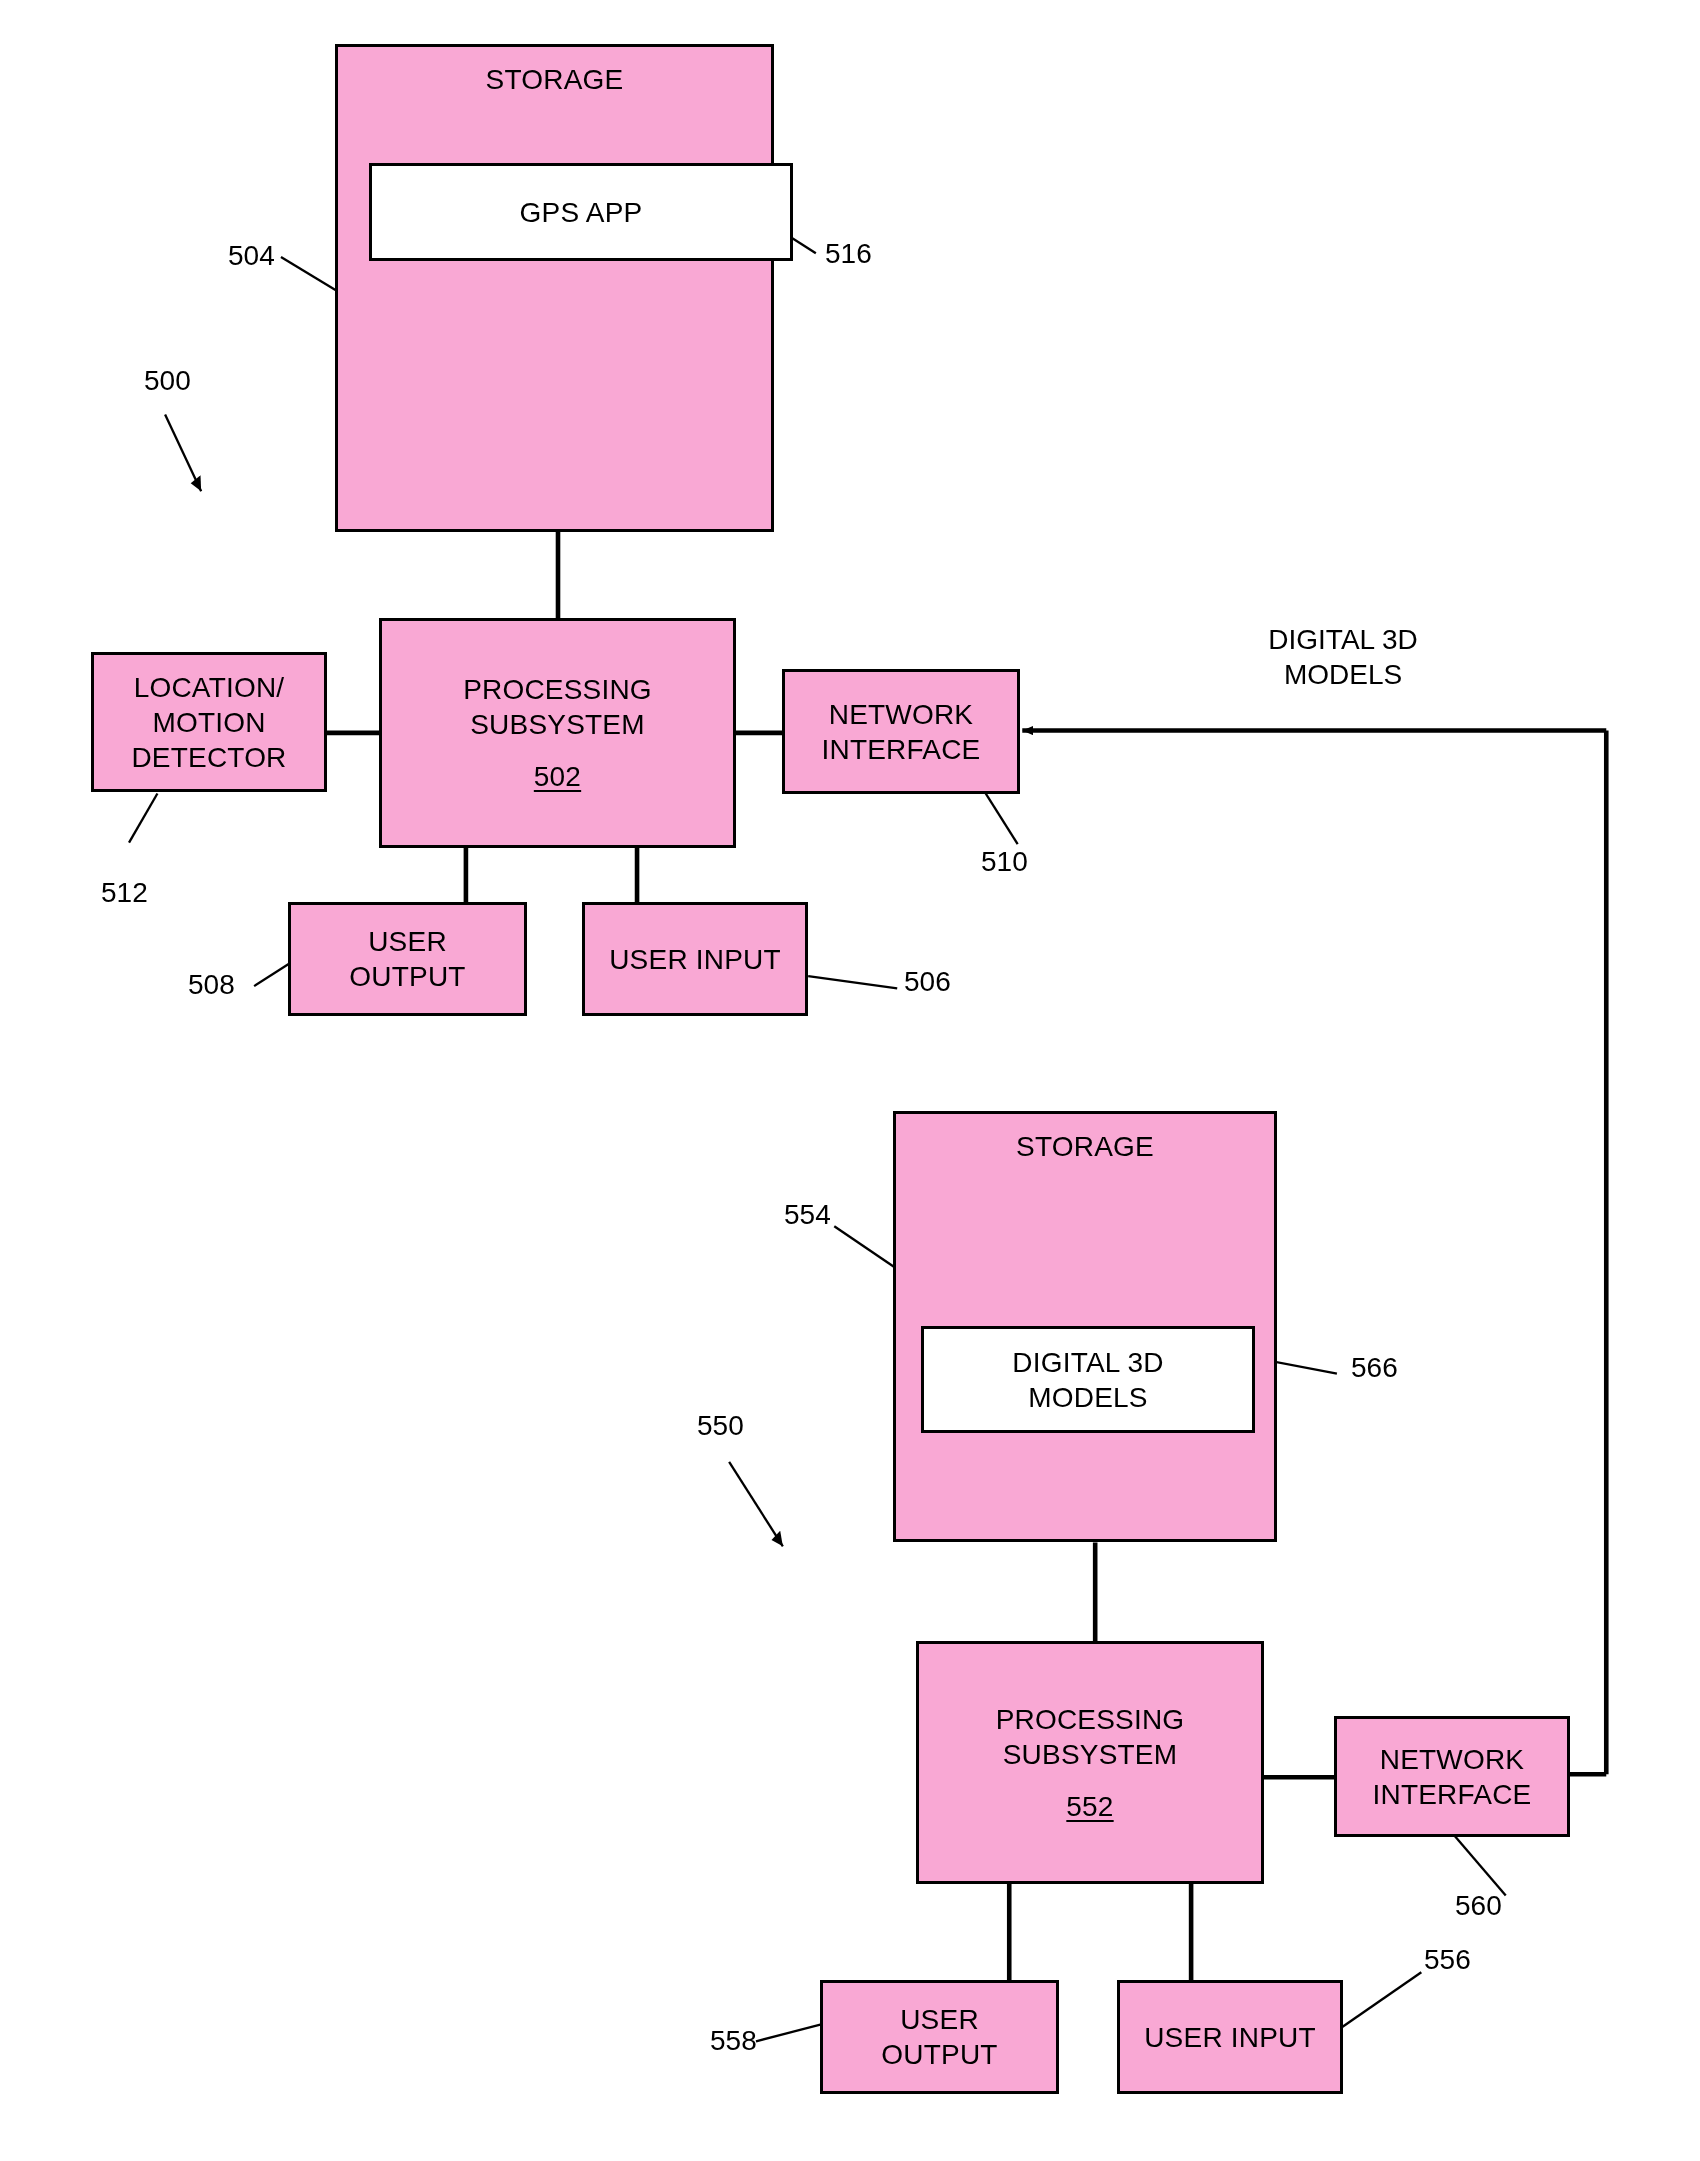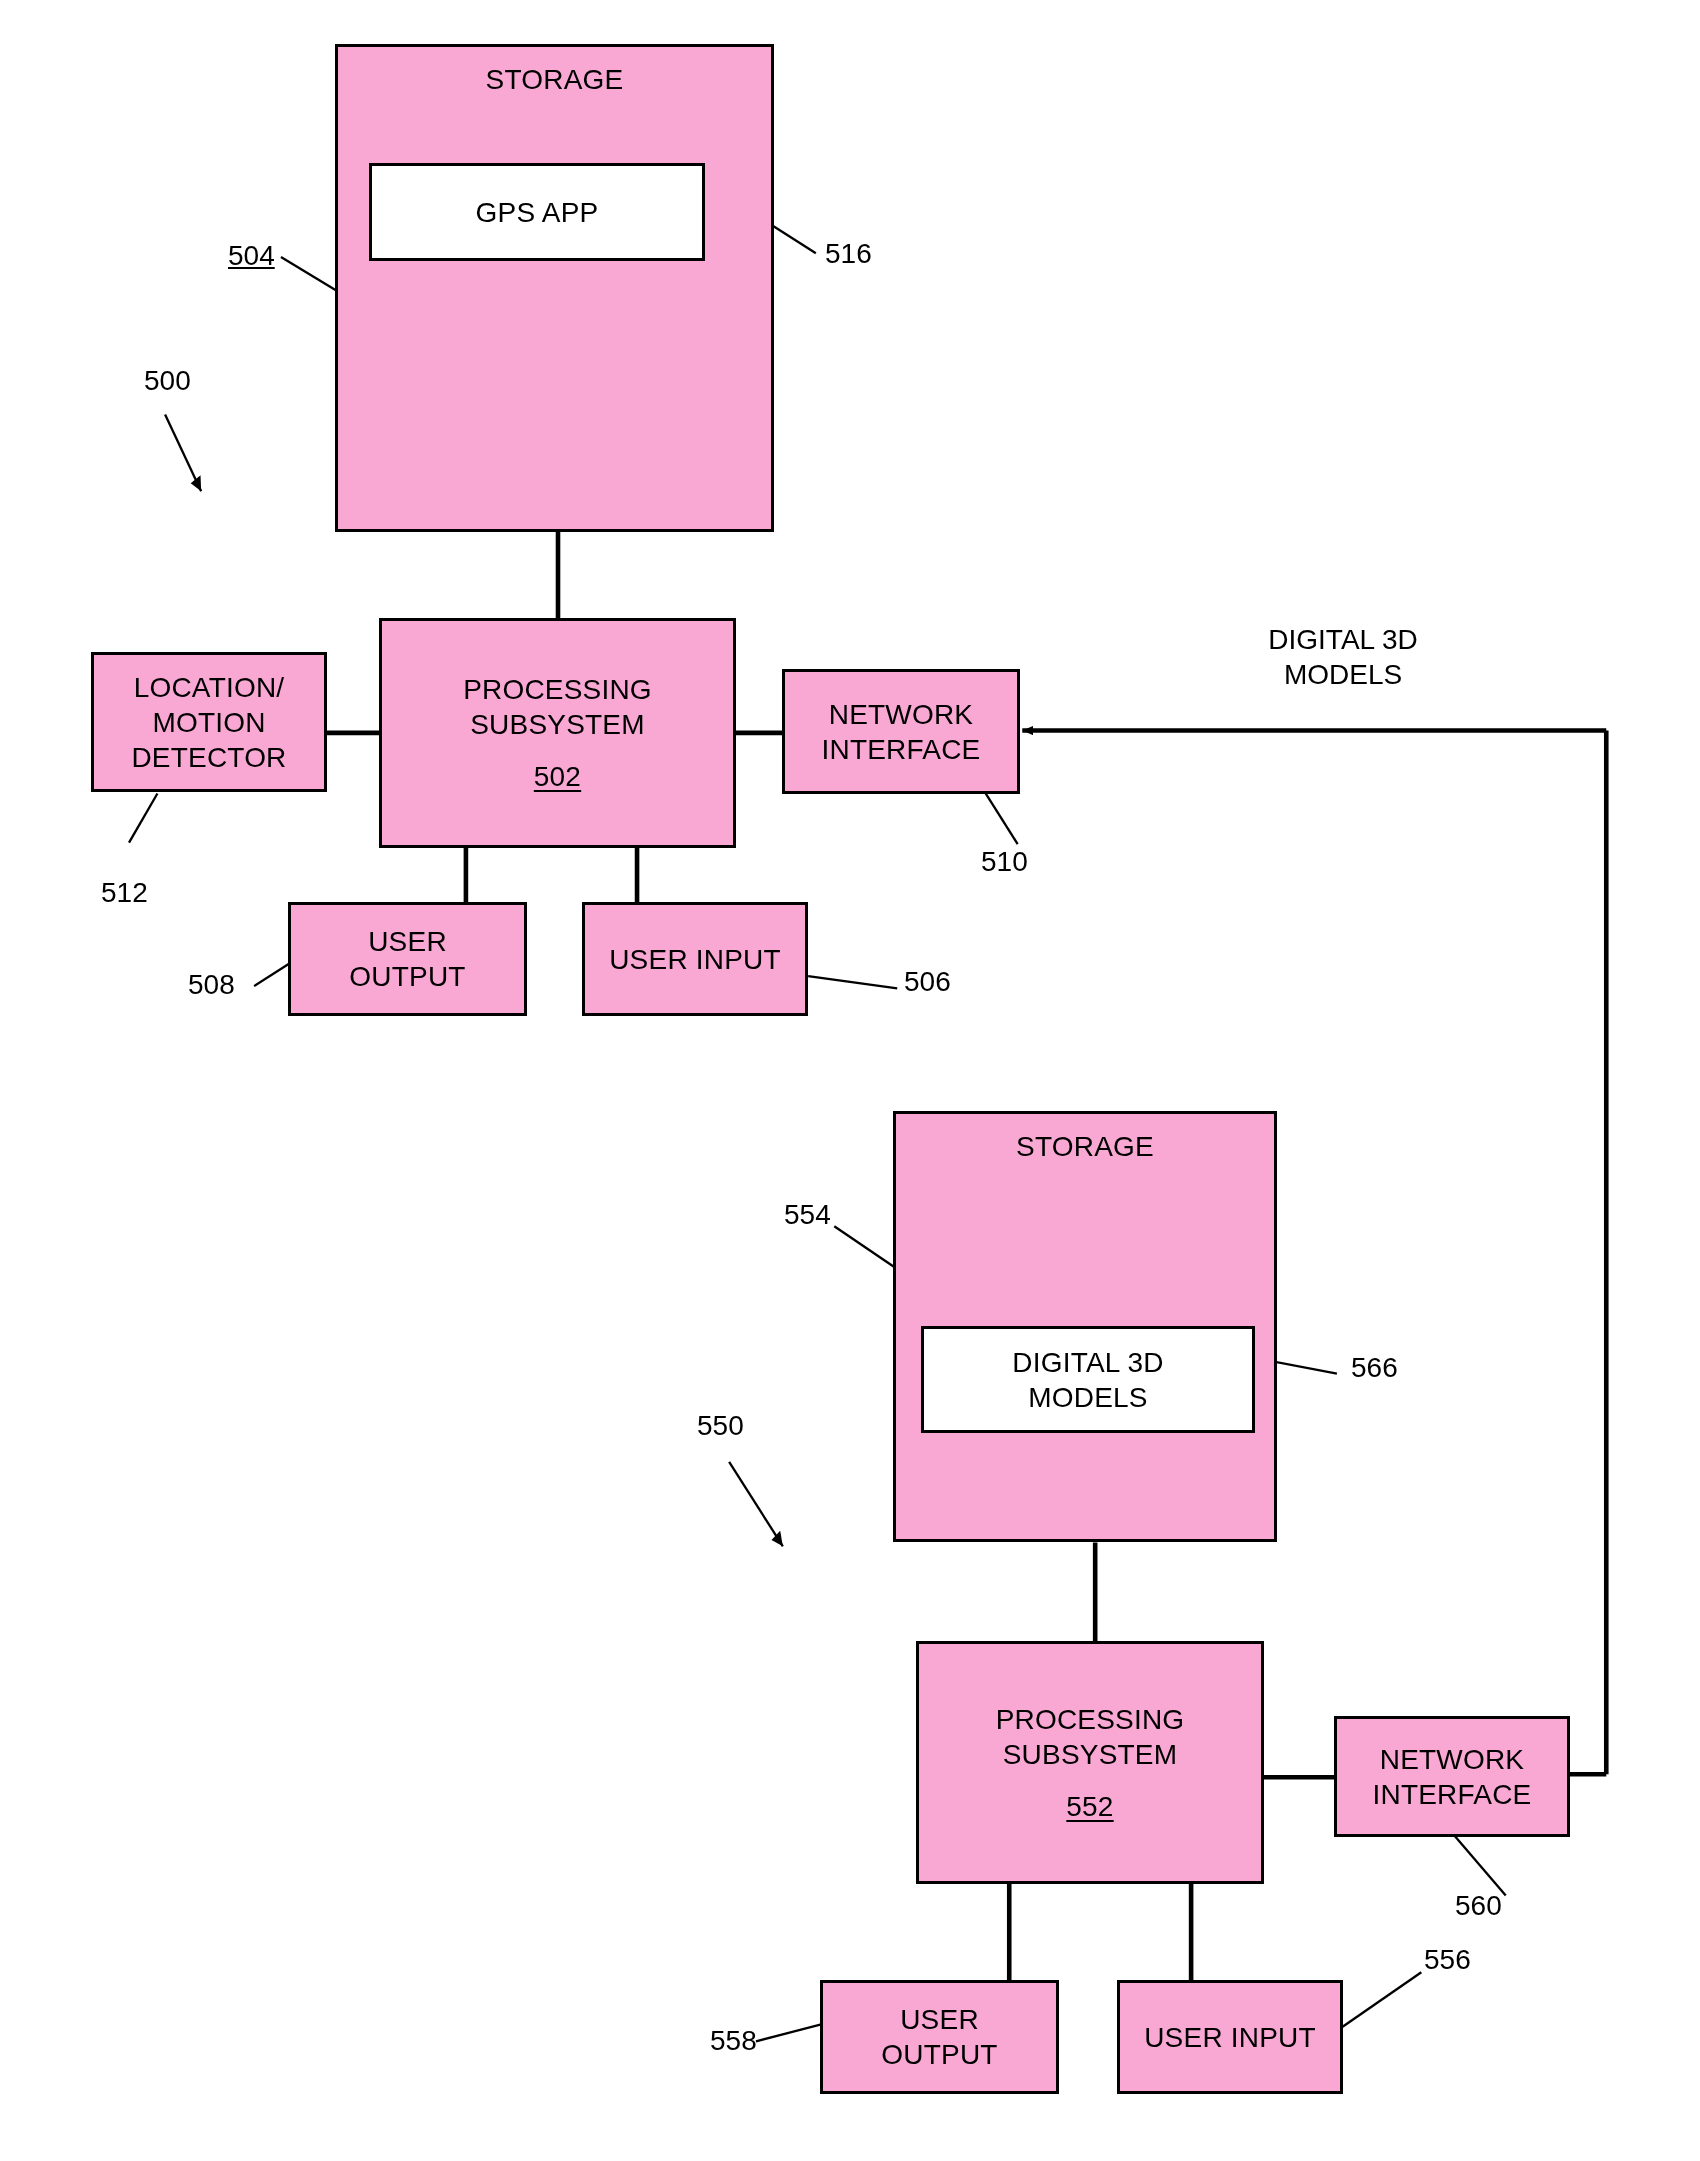--- a/index.html
+++ b/index.html
@@ -133,21 +133,21 @@
     <line x1="1748" y1="2642" x2="1852" y2="2570" stroke="#000000" stroke-width="3"></line>
 
     <line x1="215" y1="540" x2="262" y2="640" stroke="#000000" stroke-width="3" marker-end="url(#arrowThin)"></line>
     <line x1="950" y1="1905" x2="1020" y2="2015" stroke="#000000" stroke-width="3" marker-end="url(#arrowThin)"></line>
   </svg>
 
   <div class="box" style="left:335px; top:44px; width:439px; height:488px;">
     <div class="lbl lbl-top">STORAGE</div>
   </div>
 
-  <div class="box-inner" style="left:369px; top:163px; width:336px; height:98px;">
+  <div class="box-inner" style="left:369px; top:163px; width:424px; height:98px;">
     <div class="lbl">GPS APP</div>
   </div>
 
   <div class="box" style="left:379px; top:618px; width:357px; height:230px;">
     <div class="center-stack">
       <div class="lbl">PROCESSING
 SUBSYSTEM</div>
       <div class="lbl ref-underline" style="margin-top:17px;">502</div>
     </div>
   </div>
@@ -214,21 +214,21 @@
     </div>
   </div>
 
   <div class="box" style="left:1117px; top:1980px; width:226px; height:114px;">
     <div class="center-stack">
       <div class="lbl">USER INPUT</div>
     </div>
   </div>
 
   <div class="refnum" style="left:144px; top:365px;">500</div>
-  <div class="refnum" style="left:228px; top:240px;text-decoration:underline;">504</div>
+  <div class="refnum" style="left:228px; top:240px;">504</div>
   <div class="refnum" style="left:825px; top:238px;">516</div>
   <div class="refnum" style="left:101px; top:877px;">512</div>
   <div class="refnum" style="left:981px; top:846px;">510</div>
   <div class="refnum" style="left:188px; top:969px;">508</div>
   <div class="refnum" style="left:904px; top:966px;">506</div>
 
   <div class="refnum" style="left:697px; top:1410px;">550</div>
   <div class="refnum" style="left:784px; top:1199px;">554</div>
   <div class="refnum" style="left:1351px; top:1352px;text-align:right;">566</div>
   <div class="refnum" style="left:1455px; top:1890px;">560</div>

